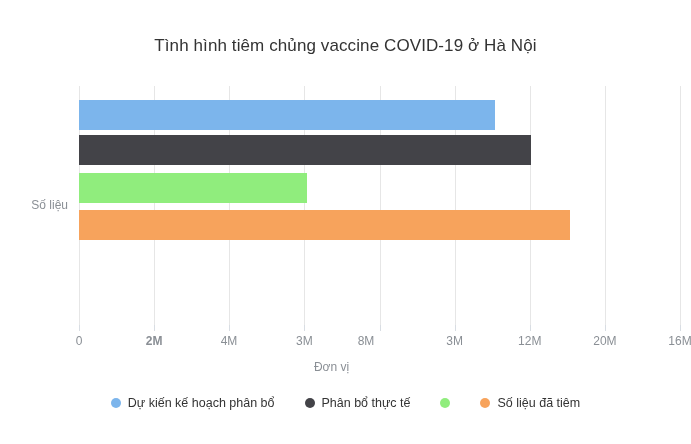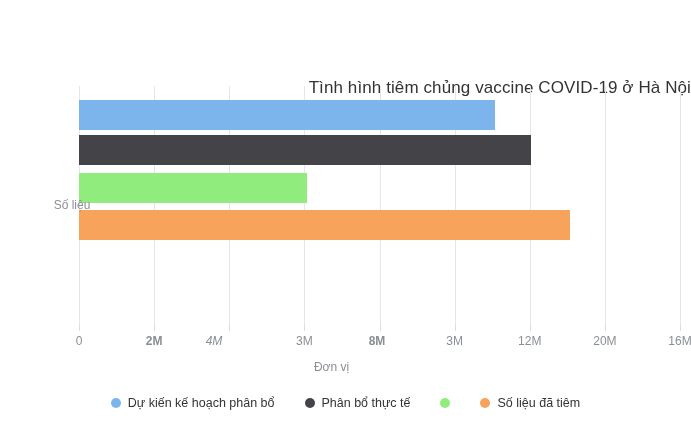--- a/index.html
+++ b/index.html
@@ -19,26 +19,25 @@
     position: absolute;
     left: 0; top: 0;
     width: 691px;
     height: 444px;
   }
   .chart-title {
     position: absolute;
     left: 0;
     top: 36px;
     width: 691px;
-    text-align: right;
+    text-align: center;
     font-size: 17px;
     font-weight: normal;
     color: #333333;
     letter-spacing: 0.1px;
-    margin-top: 42px;
   }
   
   .plot-area {
     position: absolute;
     left: 79px;
     top: 86px;
     width: 601px;
     height: 239px;
   }
   .gridline {
@@ -91,24 +90,23 @@
     width: 663px;
     text-align: center;
     font-size: 12px;
     color: #8a8f95;
   }
   .y-category-label {
     position: absolute;
     left: 0;
     top: 198px;
     width: 68px;
-    text-align: center;
+    text-align: right;
     font-size: 12px;
     color: #8a8f95;
-    padding-left: 38px;
   }
   
   .legend {
     position: absolute;
     left: 0;
     top: 396px;
     width: 691px;
     display: flex;
     justify-content: center;
     align-items: center;
@@ -156,25 +154,25 @@
       <div class="bar bar-2" title="Dân số từ 18 tuổi" style="width: 228.004px; background: rgb(144, 237, 125);"></div>
       <div class="bar bar-3" title="Số liệu đã tiêm" style="width: 490.942px; background: rgb(247, 163, 92);"></div>
     </div>
 
   <div id="x-ticks">
       <div class="x-tick-mark" style="left: 79px;"></div>
       <div class="x-tick-label" style="left: 79px;">0</div>
       <div class="x-tick-mark" style="left: 154.125px;"></div>
       <div class="x-tick-label" style="left: 154.125px; font-weight: bold;">2M</div>
       <div class="x-tick-mark" style="left: 229.25px;"></div>
-      <div class="x-tick-label" style="left: 214px; font-style: italic;">4M</div>
+      <div class="x-tick-label" style="left: 229px;">4M</div>
       <div class="x-tick-mark" style="left: 304.375px;"></div>
       <div class="x-tick-label" style="left: 304.375px;">3M</div>
       <div class="x-tick-mark" style="left: 379.5px;"></div>
-      <div class="x-tick-label" style="left: 377px; font-weight: bold;">8M</div>
+      <div class="x-tick-label" style="left: 366px;">8M</div>
       <div class="x-tick-mark" style="left: 454.625px;"></div>
       <div class="x-tick-label" style="left: 454.625px;">3M</div>
       <div class="x-tick-mark" style="left: 529.75px;"></div>
       <div class="x-tick-label" style="left: 529.75px;">12M</div>
       <div class="x-tick-mark" style="left: 604.875px;"></div>
       <div class="x-tick-label" style="left: 604.875px;">20M</div>
       <div class="x-tick-mark" style="left: 680px;"></div>
       <div class="x-tick-label" style="left: 680px;">16M</div>
     </div>
 

